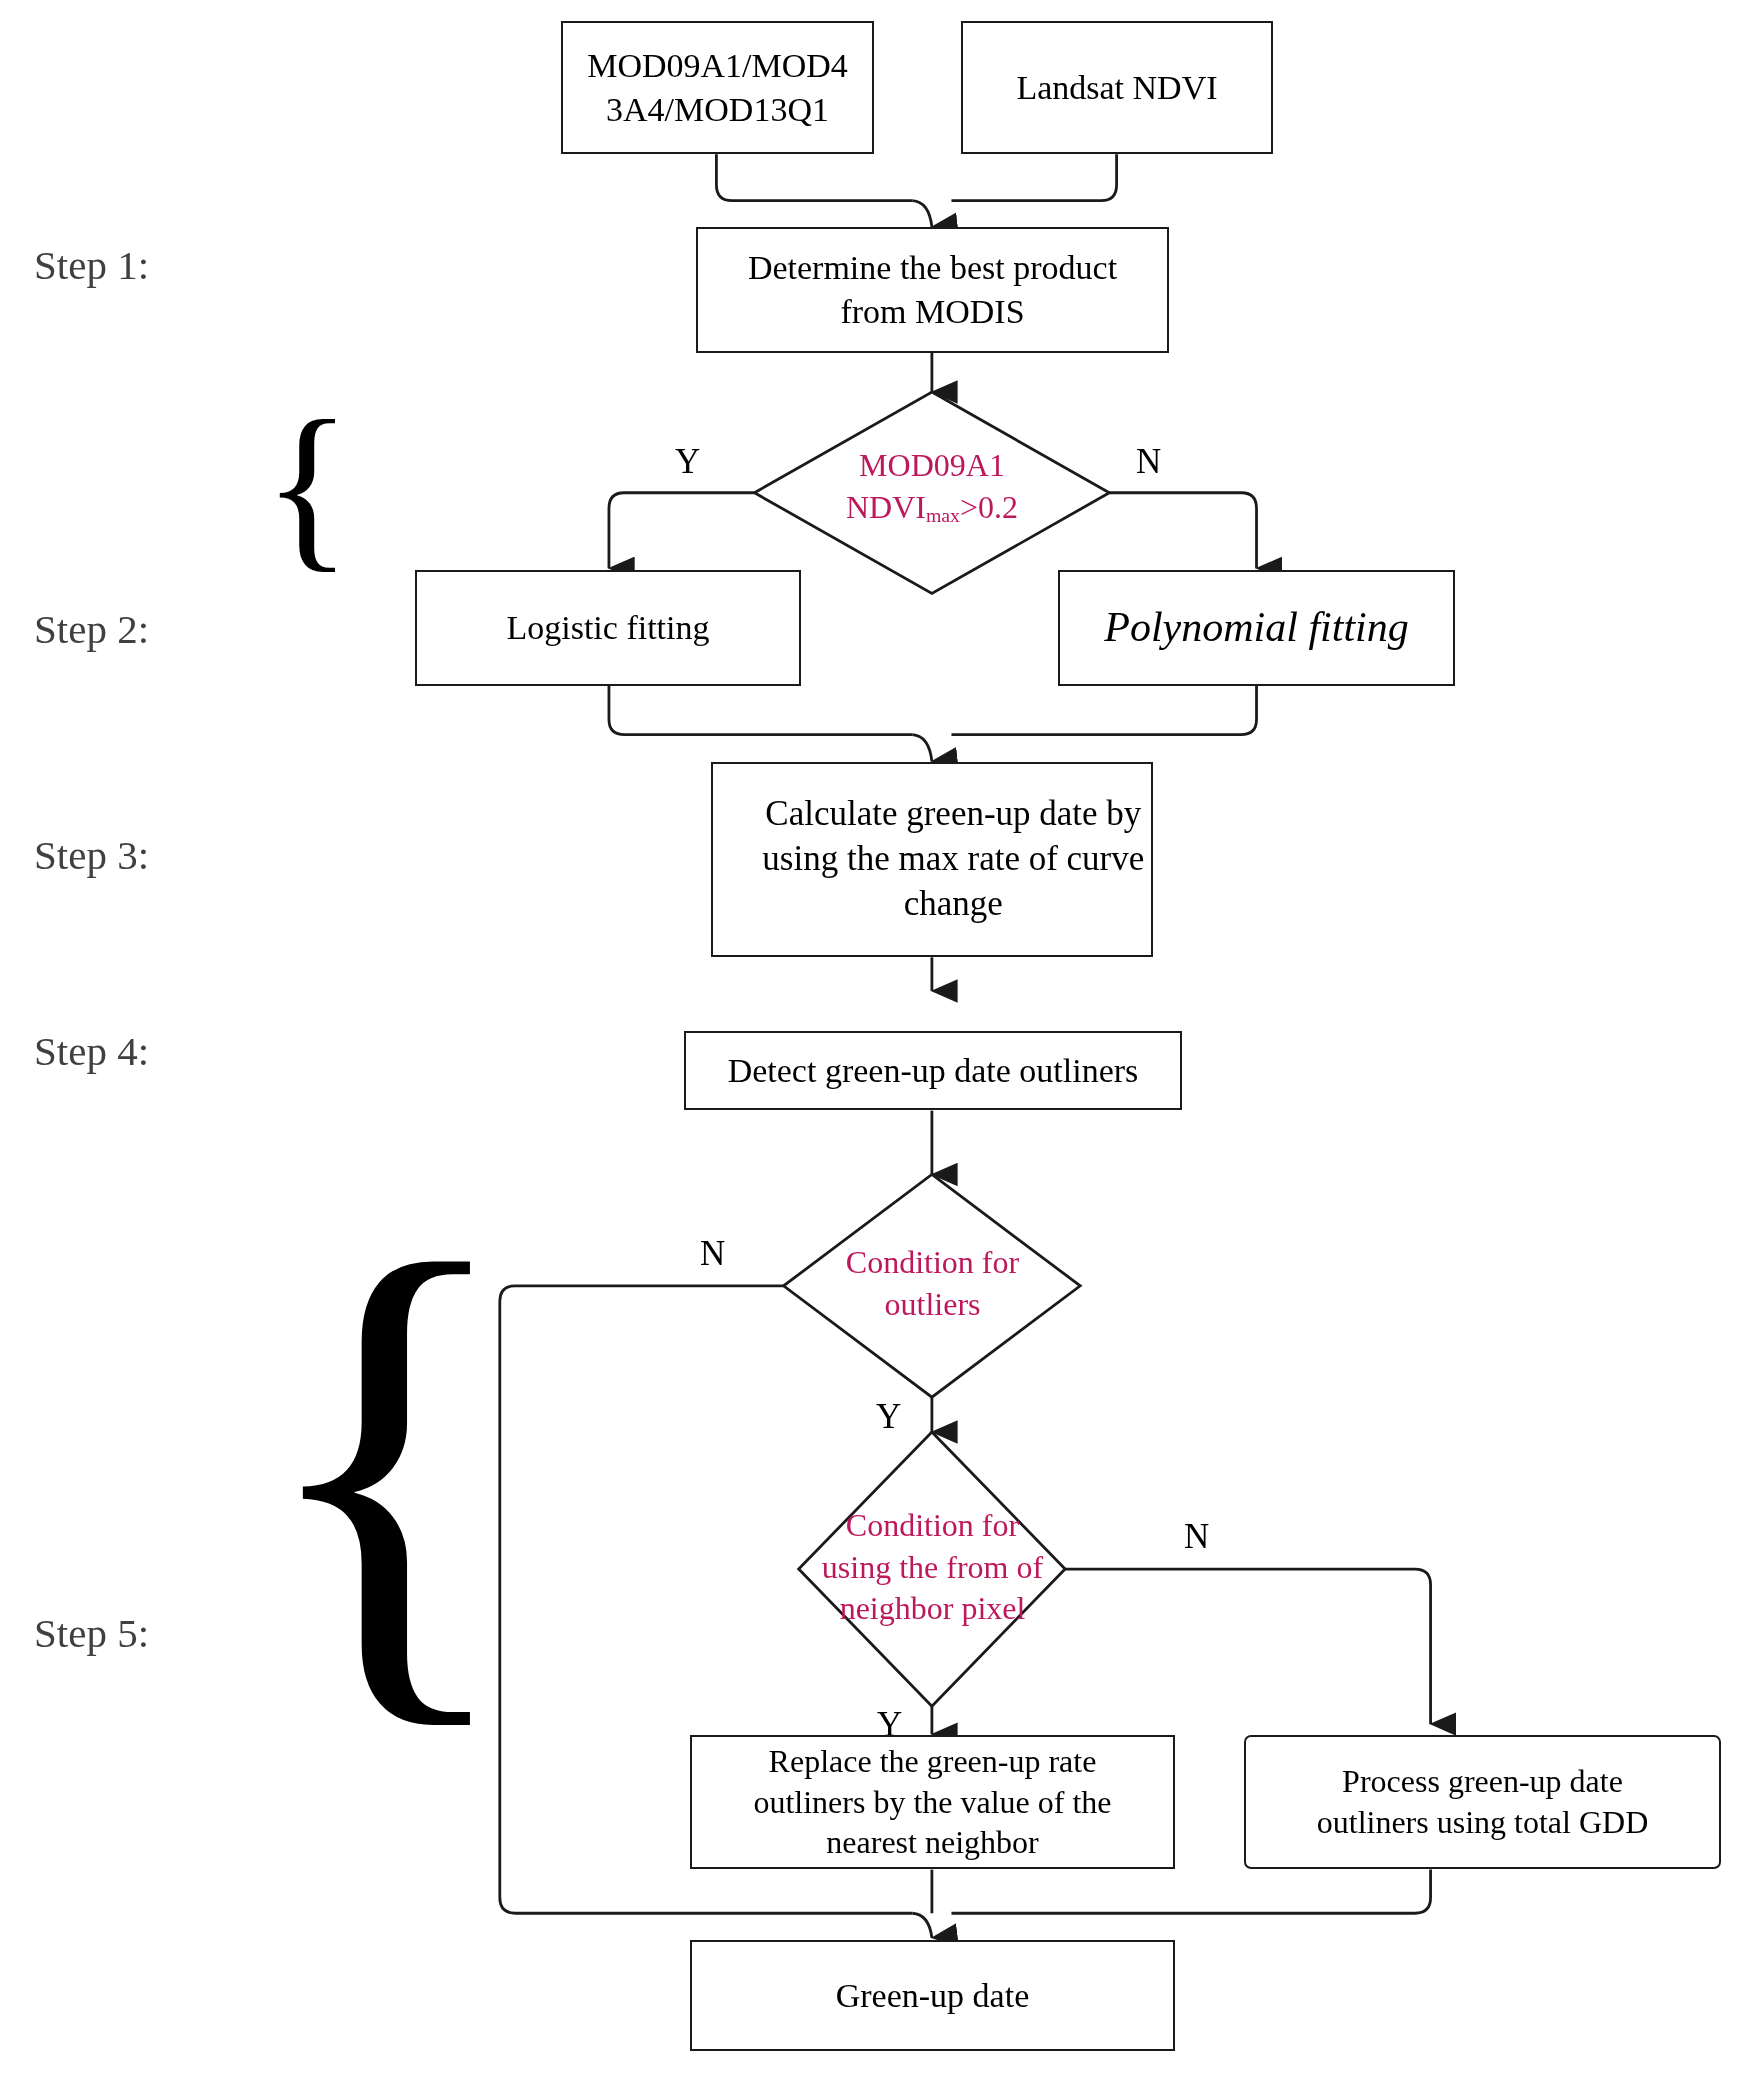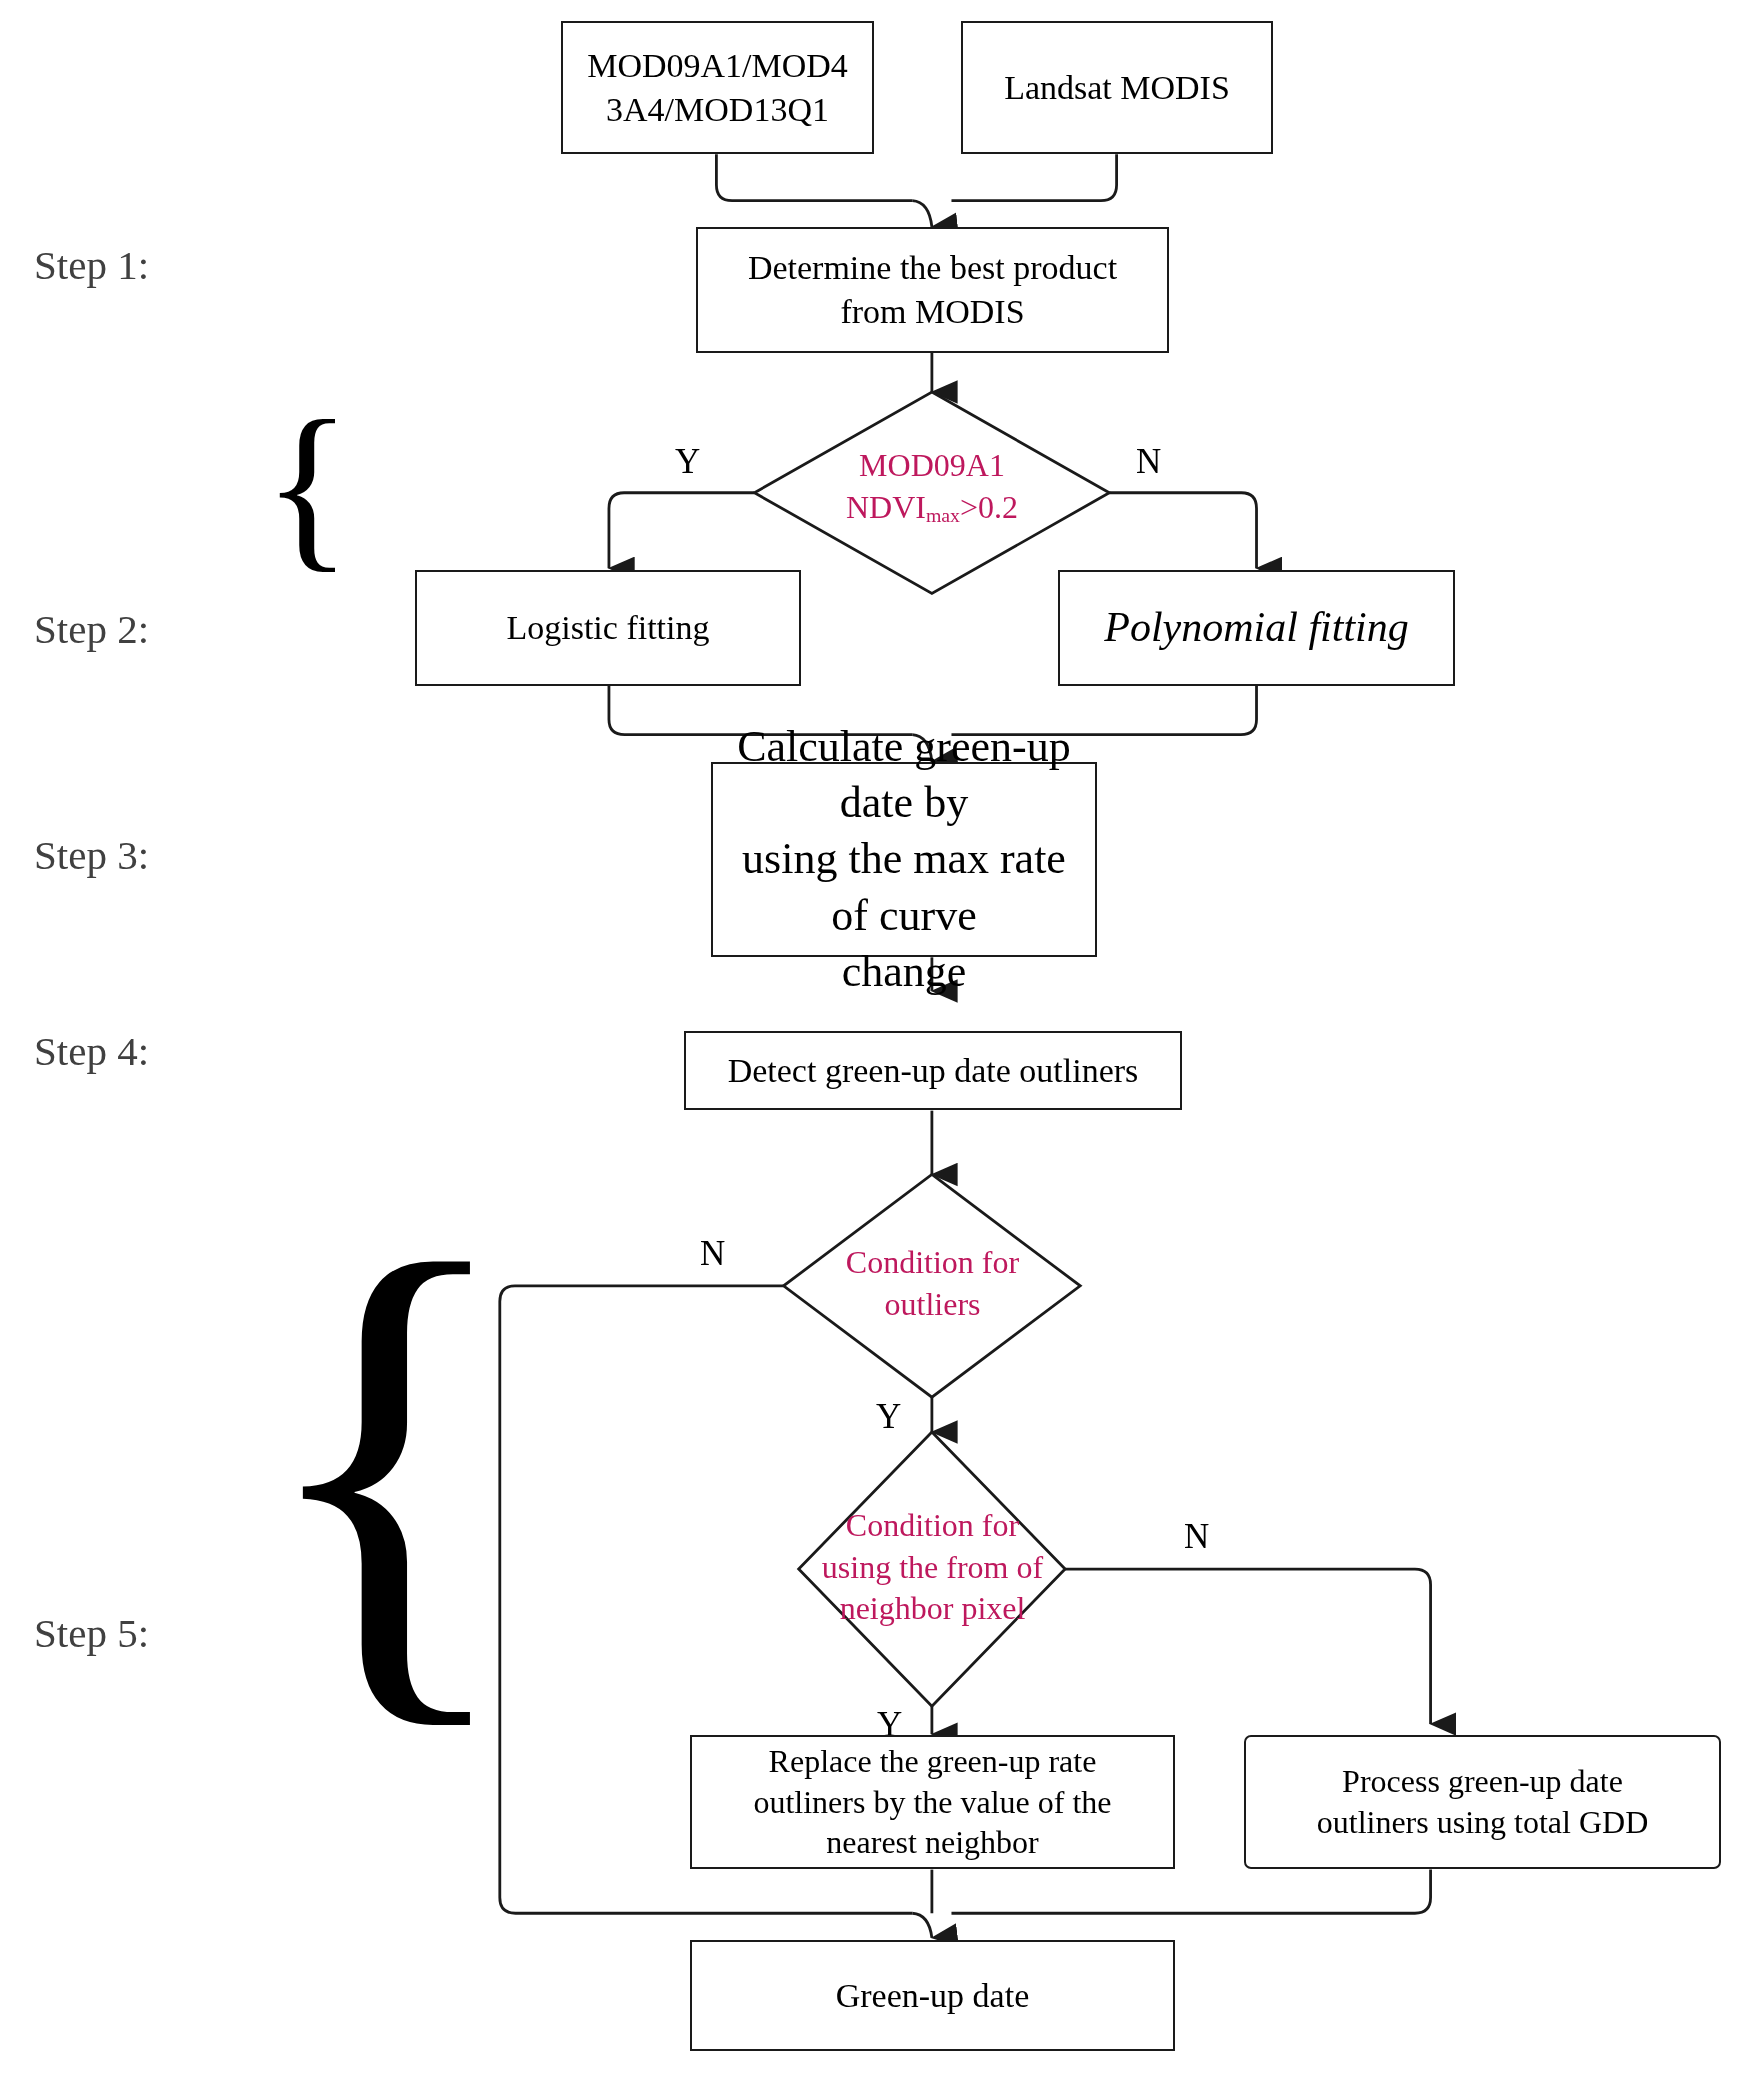--- a/index.html
+++ b/index.html
@@ -85,21 +85,21 @@
   <div class="brace" style="left:252px;top:1181px;font-size:560px;font-weight:200;">{</div>
 
   <div class="node" style="left:561px;top:21px;width:313px;height:133px;font-size:34px;">
     <span class="txt">
       <span>MOD09A1/MOD4</span><br>
       <span>3A4/MOD13Q1</span>
     </span>
   </div>
 
   <div class="node" style="left:961px;top:21px;width:312px;height:133px;font-size:34px;">
-    <span class="txt">Landsat MODIS</span>
+    <span class="txt">Landsat NDVI</span>
   </div>
 
   <div class="node" style="left:696px;top:227px;width:473px;height:126px;font-size:34px;">
     <span class="txt">
       <span>Determine the best product</span><br>
       <span>from MODIS</span>
     </span>
   </div>
 
   <div class="dmtext" style="left:764px;top:445px;width:336px;font-size:32px;">
@@ -111,21 +111,21 @@
   <div class="brlabel" style="left:1136px;top:442px;font-size:35px;">N</div>
 
   <div class="node" style="left:415px;top:570px;width:386px;height:116px;font-size:34px;">
     <span class="txt">Logistic fitting</span>
   </div>
 
   <div class="node" style="left:1058px;top:570px;width:397px;height:116px;font-size:42px;font-style:italic;">
     <span class="txt">Polynomial fitting</span>
   </div>
 
-  <div class="node" style="left:711px;top:762px;width:386px;height:195px;font-size:44px;justify-content:flex-end;">
+  <div class="node" style="left:711px;top:762px;width:442px;height:195px;font-size:35px;justify-content:flex-end;">
     <span class="txt">
       <span>Calculate green-up date by</span><br>
       <span>using the max rate of curve</span><br>
       <span>change</span>
     </span>
   </div>
 
   <div class="node" style="left:684px;top:1031px;width:498px;height:79px;font-size:34px;">
     <span class="txt">Detect green-up date outliners</span>
   </div>

